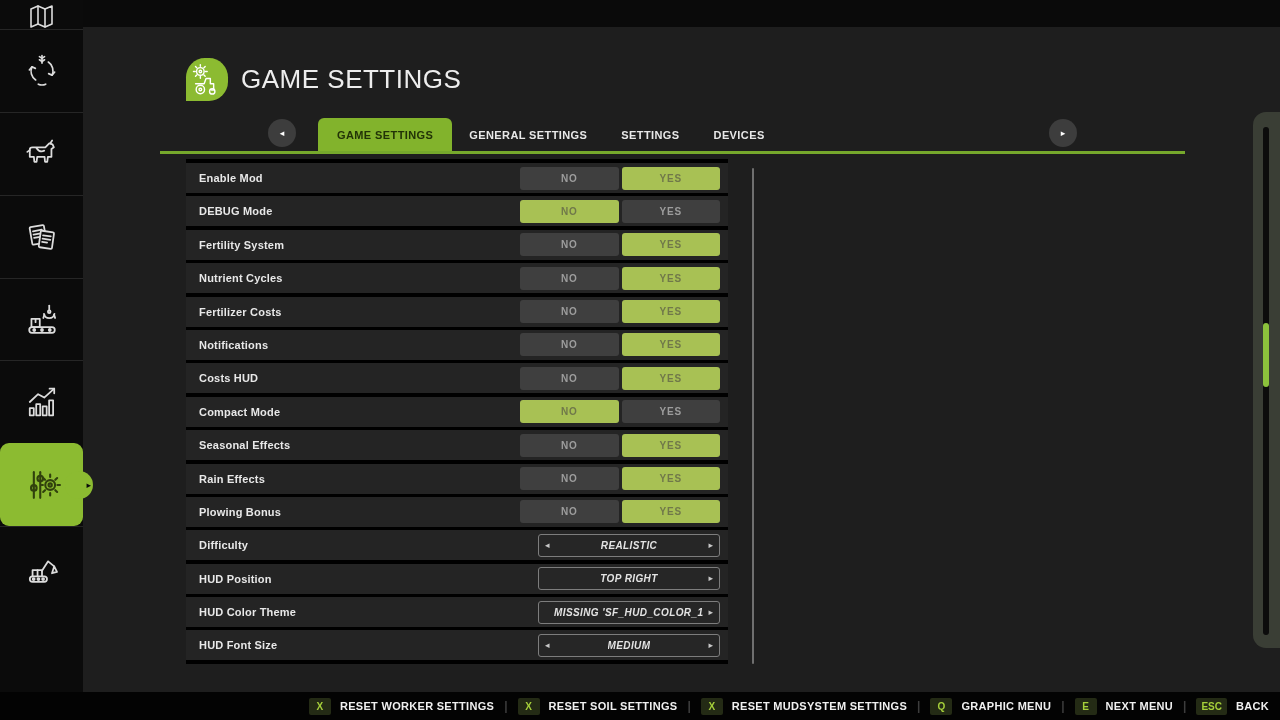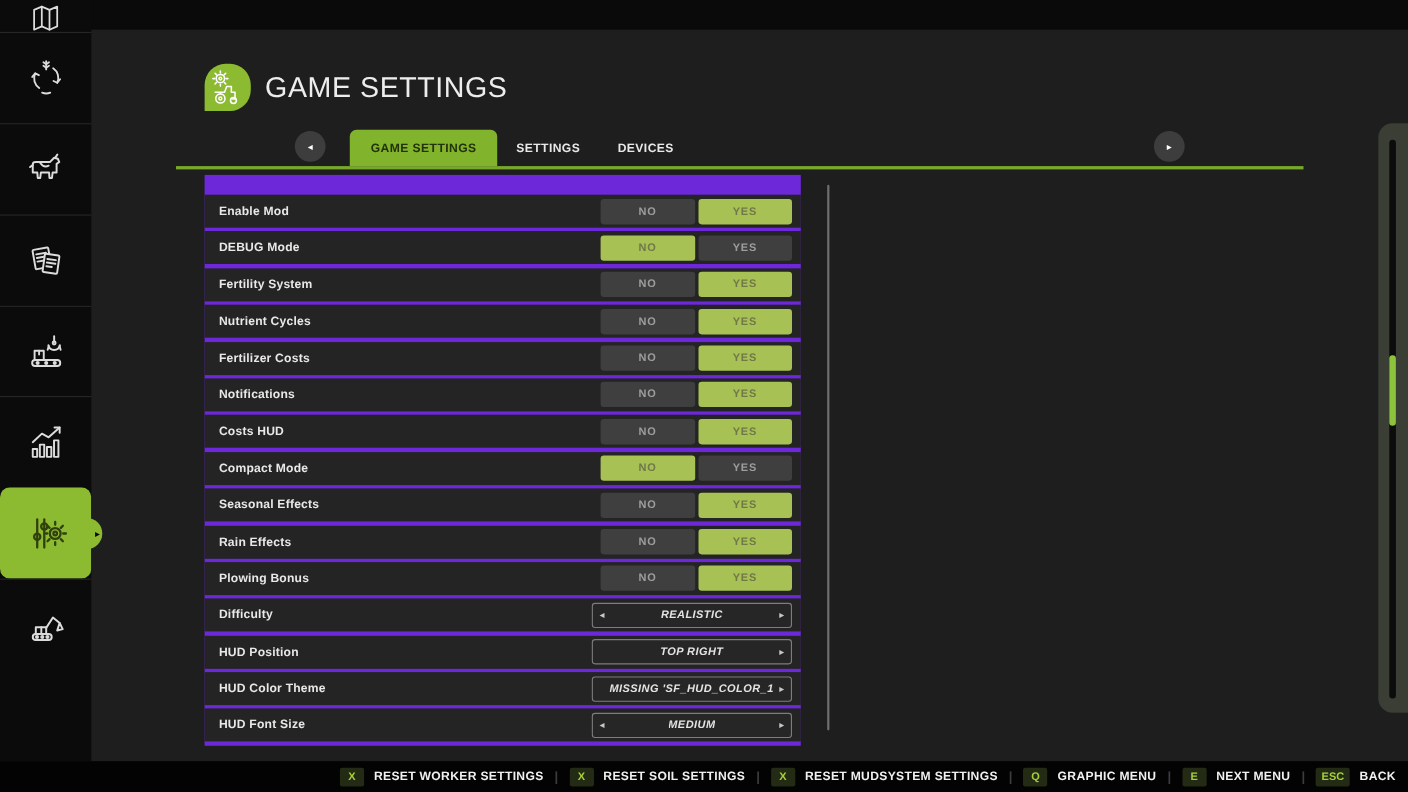--- a/index.html
+++ b/index.html
@@ -29,26 +29,26 @@
   
   #underline{position:absolute;left:160px;top:151px;width:1025px;height:3px;background:#76a82c;}
   .navcircle{position:absolute;top:119px;width:28px;height:28px;border-radius:50%;background:#3d3d3d;
          color:#fff;display:flex;align-items:center;justify-content:center;font-size:9px;}
   #prevtabs{left:268px;} #nexttabs{left:1049px;}
   #tabs{position:absolute;left:318px;top:118px;height:33px;display:flex;align-items:stretch;}
   .tab{display:flex;align-items:center;padding:0 17px;font-size:11px;font-weight:bold;
        color:#e8e8e8;letter-spacing:0.4px;white-space:nowrap;}
   .tab.active{background:#82b32c;color:#223307;border-radius:6px 6px 0 0;padding:0 19px;}
   
-  #band-list{position:absolute;left:186px;top:159px;width:542px;background:#6d28d9;padding-top:18px;}
+  #band-list{position:absolute;left:186px;top:159px;width:542px;background:#000000;padding-top:4px;}
   .row{position:relative;height:30px;margin-bottom:3.4px;background:#242424;}
   .row-label{position:absolute;left:13px;top:0;height:30px;line-height:30px;
        font-size:11px;font-weight:bold;color:#e8e8e8;letter-spacing:0.2px;}
   .ctrl{position:absolute;right:8px;top:3.5px;height:23px;}
-  .toggle{width:174px;display:flex;gap:3px;}
+  .toggle{width:200px;display:flex;gap:3px;}
   .tbtn{flex:1;border:none;border-radius:3px;background:#3f3f3f;color:#9d9d9d;
        font-family:"Liberation Sans",sans-serif;font-size:10px;font-weight:bold;
        letter-spacing:0.8px;height:23px;padding:0;cursor:pointer;}
   .tbtn.sel{background:#a8c154;color:#70784a;}
   .selector{box-sizing:border-box;width:182px;height:23px;border:1px solid #7d7d7d;border-radius:3px;
        background:#262626;position:relative;text-align:center;}
   .sel-val{display:inline-block;max-width:150px;overflow:hidden;white-space:nowrap;line-height:21px;
        font-size:10px;font-weight:bold;color:#e3e3e3;letter-spacing:0.4px;font-style:italic;}
   .arr{position:absolute;top:0;line-height:21px;font-size:9px;color:#c8c8c8;}
   .arr.l{left:6px;} .arr.r{right:6px;}
@@ -193,20 +193,21 @@
       <circle cx="25.5" cy="32" r="2.8"></circle>
     </svg>
   </div>
   <div id="title">GAME SETTINGS</div>
 
   <div id="prevtabs" class="navcircle">
     <span>◂</span>
   </div>
   <div id="tabs">
       <div class="tab active">GAME SETTINGS</div>
+      <div class="tab">GENERAL SETTINGS</div>
       <div class="tab">SETTINGS</div>
       <div class="tab">DEVICES</div>
     </div>
   <div id="nexttabs" class="navcircle">
     <span>▸</span>
   </div>
   <div id="underline"></div>
 
   <div id="band-list">
       <div class="row">

